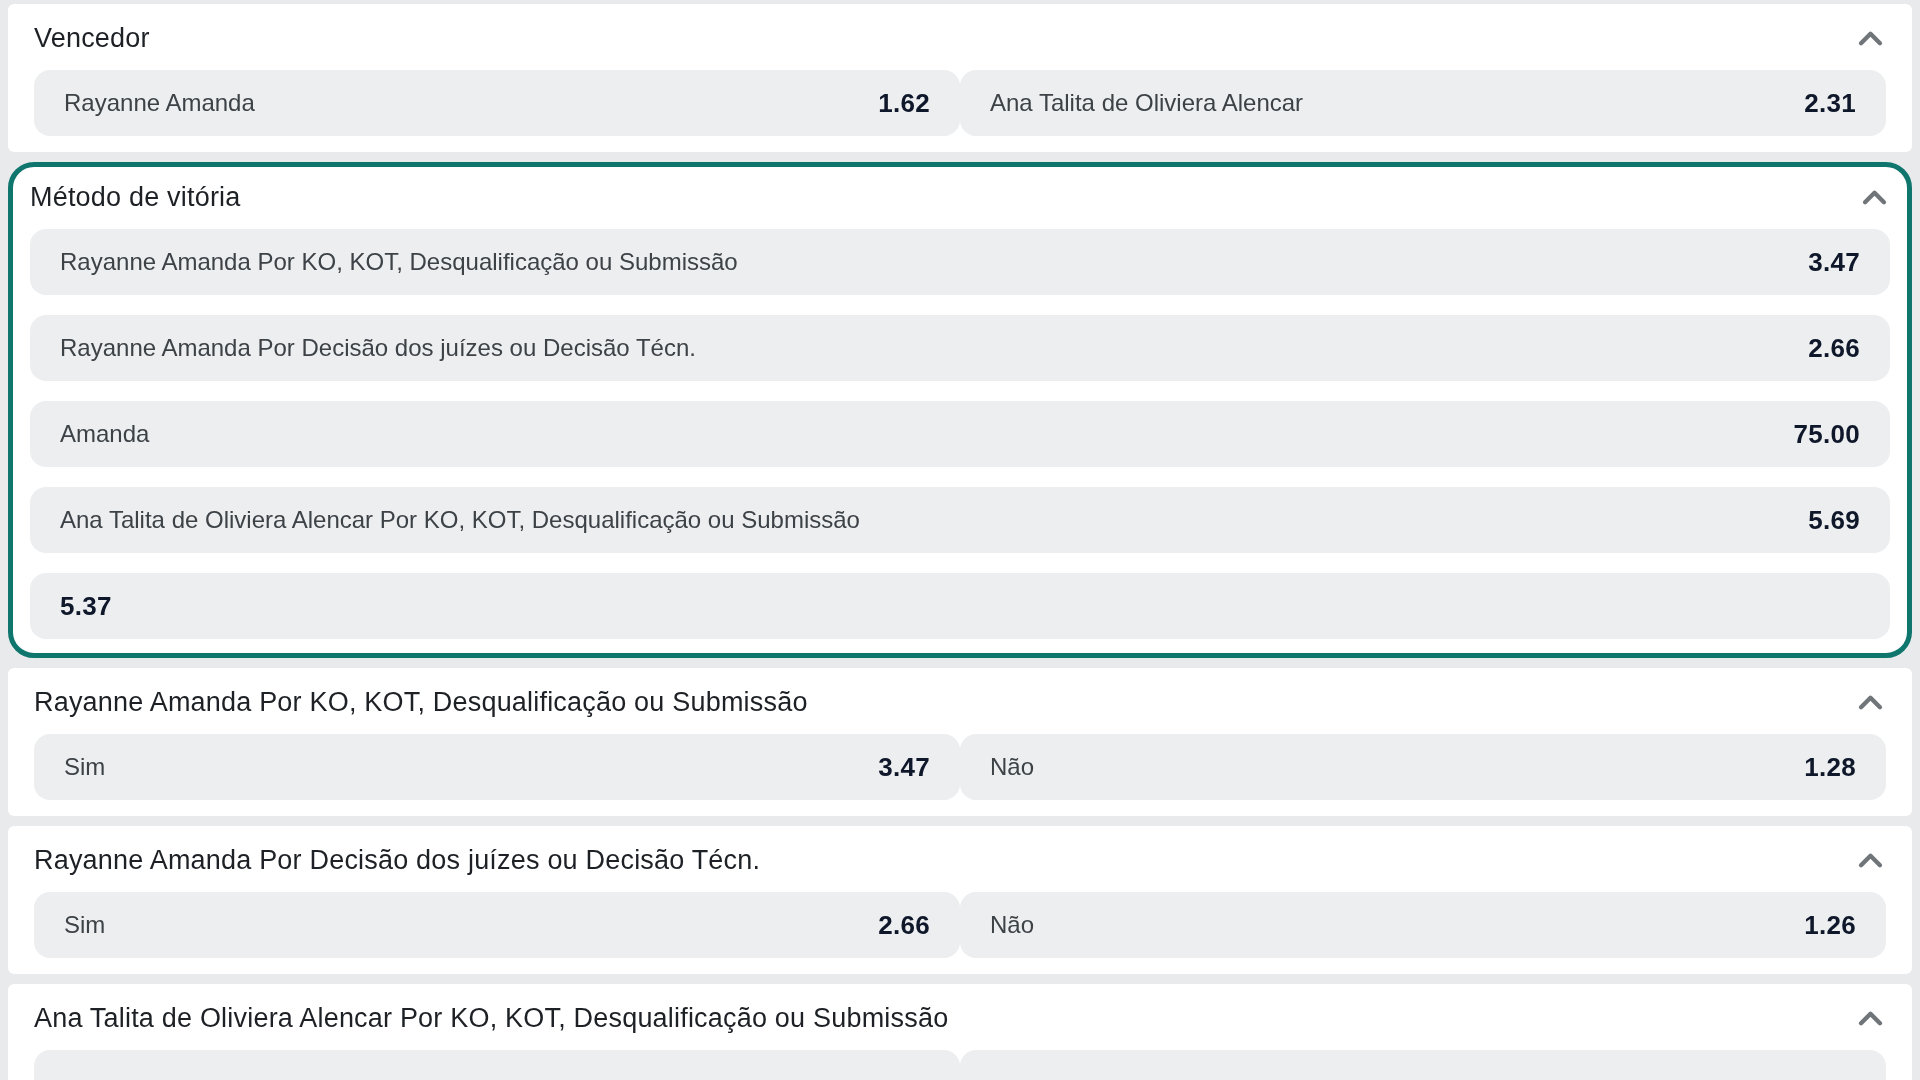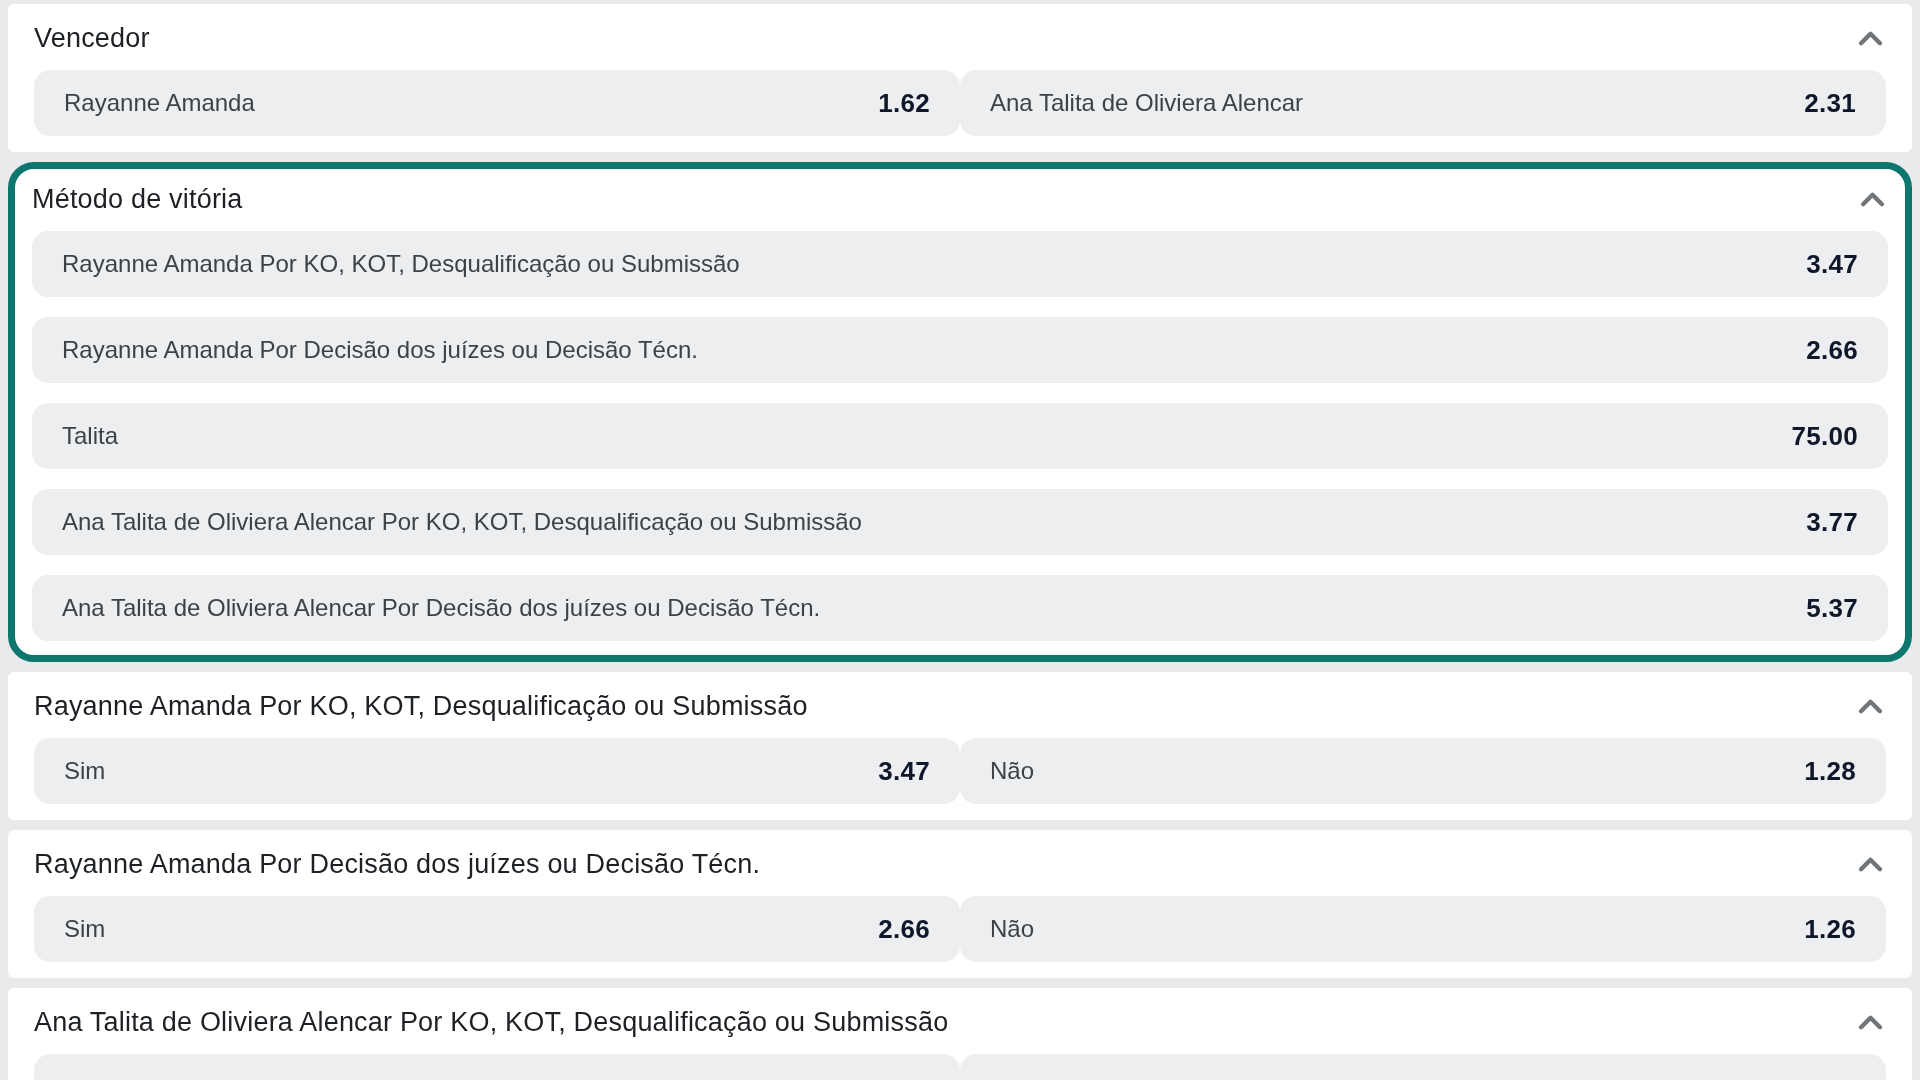--- a/index.html
+++ b/index.html
@@ -18,21 +18,21 @@
     display: flex;
     flex-direction: column;
     row-gap: 10px;
   }
   .card {
     background: #ffffff;
     border-radius: 6px;
     padding: 14px 26px 16px;
   }
   .card.highlighted {
-    border: 7px solid #0f766e;
+    border: 5px solid #0f766e;
     border-radius: 26px;
     padding: 10px 17px 14px;
   }
   .card-head {
     display: flex;
     align-items: center;
     justify-content: space-between;
     height: 40px;
   }
   .title {
@@ -128,29 +128,28 @@
     <div class="rows stack">
       <div class="outcome">
         <span class="lbl">Rayanne Amanda Por KO, KOT, Desqualificação ou Submissão</span>
         <span class="odd">3.47</span>
       </div>
       <div class="outcome">
         <span class="lbl">Rayanne Amanda Por Decisão dos juízes ou Decisão Técn.</span>
         <span class="odd">2.66</span>
       </div>
       <div class="outcome">
-        <span class="lbl">Talita</span>
+        <span class="lbl">Amanda</span>
         <span class="odd">75.00</span>
       </div>
       <div class="outcome">
         <span class="lbl">Ana Talita de Oliviera Alencar Por KO, KOT, Desqualificação ou Submissão</span>
-        <span class="odd">3.77</span>
-      </div>
-      <div class="outcome">
-        <span class="lbl">Ana Talita de Oliviera Alencar Por Decisão dos juízes ou Decisão Técn.</span>
+        <span class="odd">5.69</span>
+      </div>
+      <div class="outcome">
         <span class="odd">5.37</span>
       </div>
     </div>
   </section>
 
   <section class="card">
     <header class="card-head">
       <h2 class="title">Rayanne Amanda Por KO, KOT, Desqualificação ou Submissão</h2>
       <button class="collapse-btn">
         <svg class="chev" viewBox="0 0 28 18">

